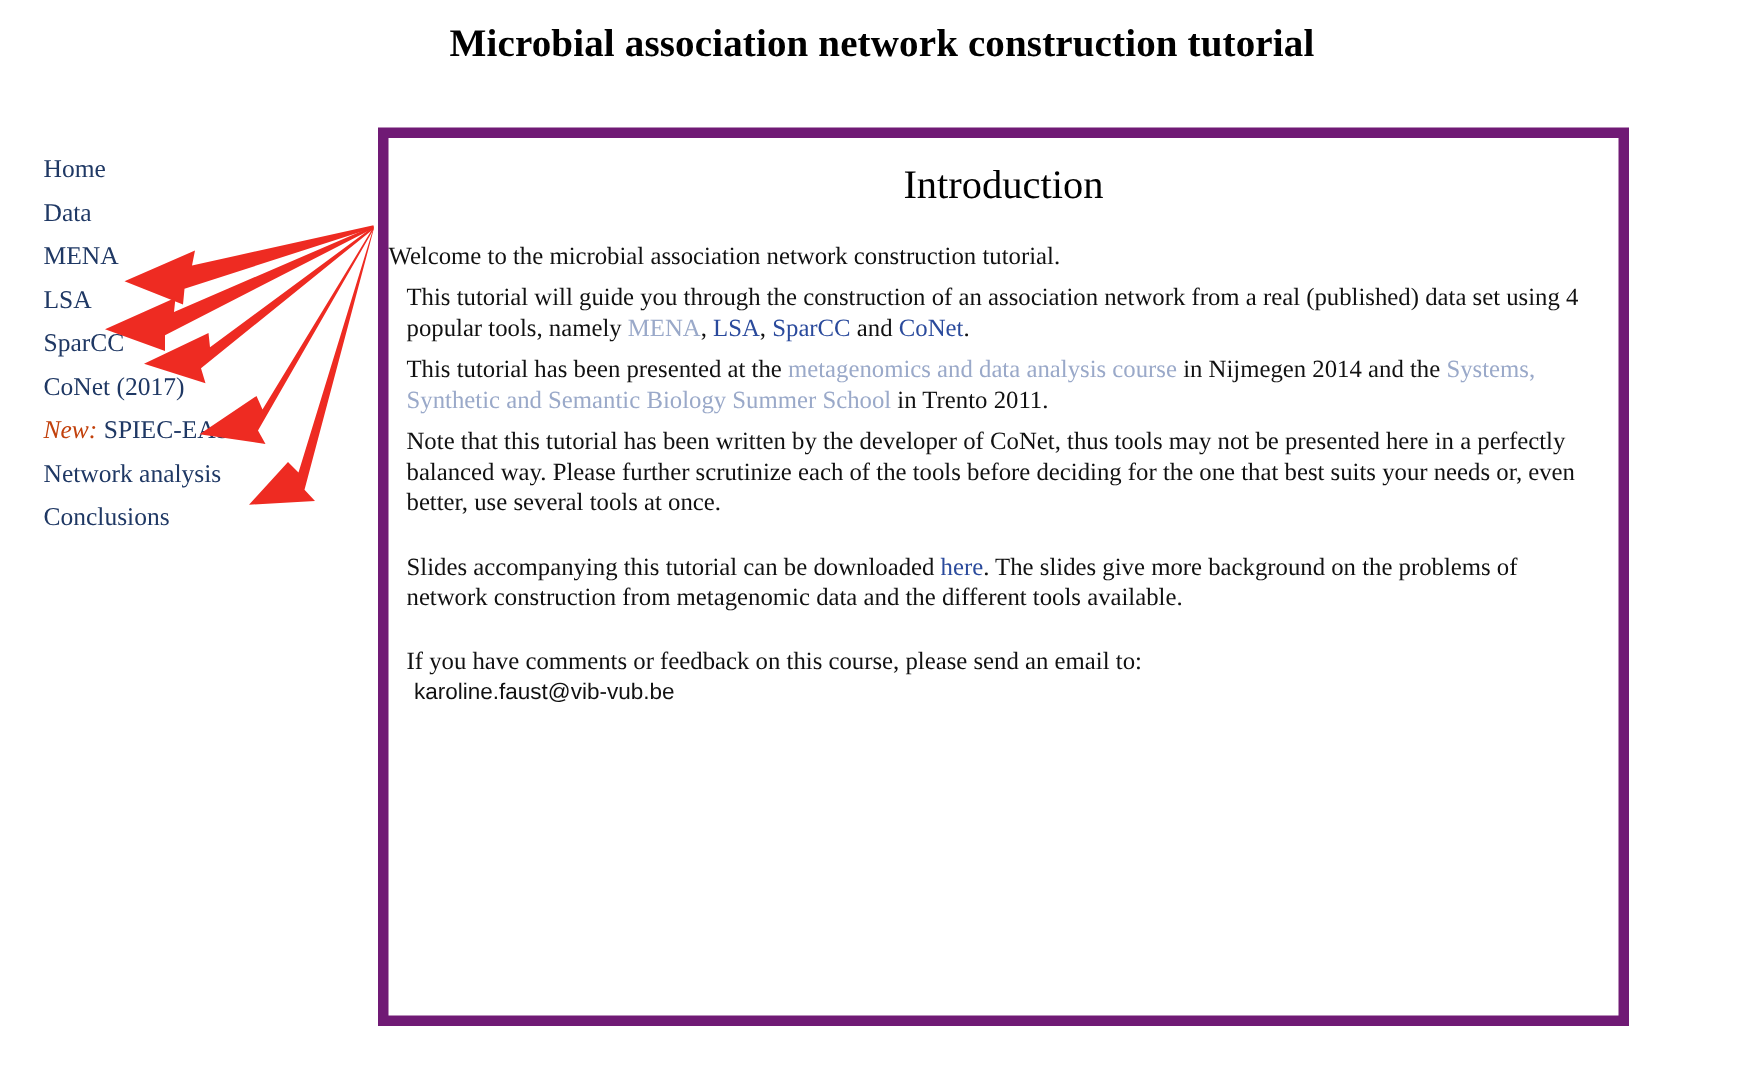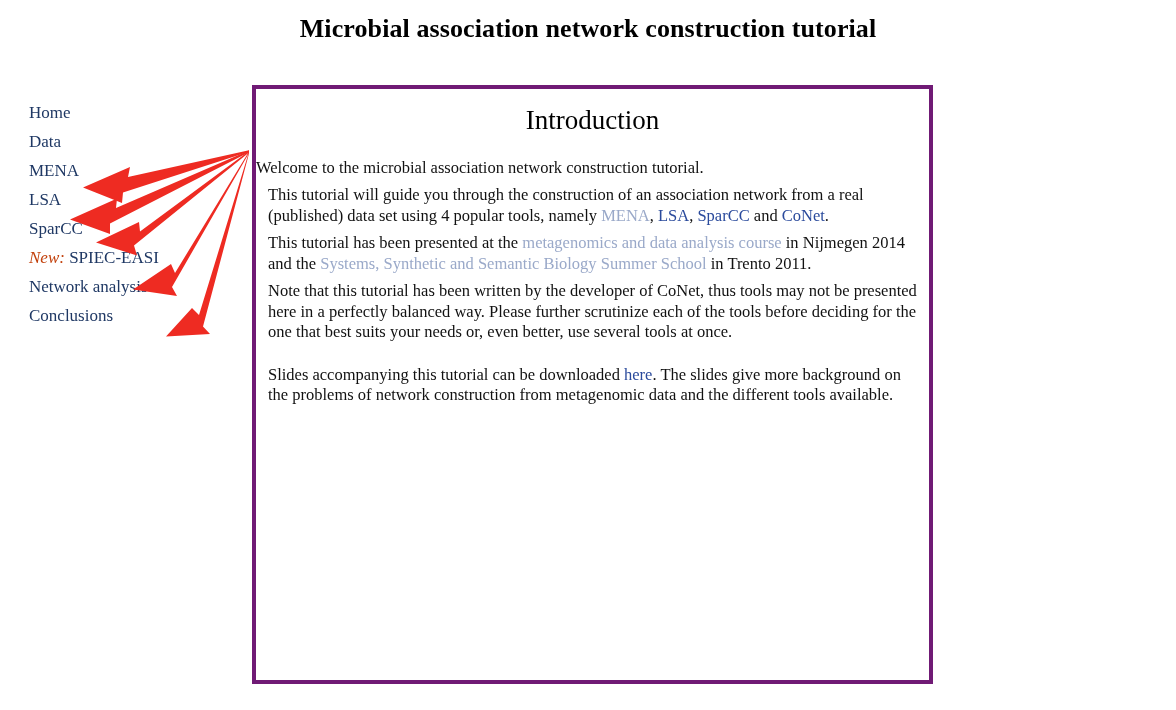--- a/index.html
+++ b/index.html
@@ -60,23 +60,23 @@
     width: 1176px;
     height: 710px;
     pointer-events: none;
   }
 
   
   #content-panel {
     position: absolute;
     left: 252px;
     top: 85px;
-    width: 681px;
+    width: 834px;
     height: 599px;
-    border: 4px solid #701a75;
+    border: 7px solid #701a75;
     background: #ffffff;
     box-sizing: border-box;
   }
   #content-heading {
     margin: 16px 0 0 0;
     text-align: center;
     font-family: "Liberation Serif", serif;
     font-weight: normal;
     font-size: 27px;
     color: #000000;
@@ -108,20 +108,21 @@
 <body>
 
 <div id="page-title">Microbial association network construction tutorial</div>
 
 <nav id="sidebar">
   <a class="nav-item" href="#">Home</a>
   <a class="nav-item" href="#">Data</a>
   <a class="nav-item" href="#">MENA</a>
   <a class="nav-item" href="#">LSA</a>
   <a class="nav-item" href="#">SparCC</a>
+  <a class="nav-item" href="#">CoNet (2017)</a>
   <a class="nav-item" href="#"><span class="nav-new-flag">New:</span><span class="nav-new-label">&nbsp;</span><span class="nav-new-label">SPIEC-EASI</span></a>
   <a class="nav-item" href="#">Network analysis</a>
   <a class="nav-item" href="#">Conclusions</a>
 </nav>
 
 <svg id="arrow-overlay" viewBox="0 0 1176 710">
 
   <g fill="#ee2b22">
 
     <path d="M 249 150.2 L 128 177.0 L 130 167.0 L 83 187.5 L 122 203.0 L 123 192.5 L 249 151.8 Z"></path>
@@ -143,14 +144,18 @@
   <p id="content-welcome">Welcome to the microbial association network construction tutorial.</p>
 
   <p class="body-block"><span>This tutorial will guide you through the construction of an association network from a real (published) data set using 4 popular tools, namely </span><a class="lnk vis" href="#">MENA</a><span>, </span><a class="lnk" href="#">LSA</a><span>, </span><a class="lnk" href="#">SparCC</a><span> and </span><a class="lnk" href="#">CoNet</a><span>.</span></p>
 
   <p class="body-block"><span>This tutorial has been presented at the </span><a class="lnk vis" href="#">metagenomics and data analysis course</a><span> in Nijmegen 2014 and the </span><a class="lnk vis" href="#">Systems, Synthetic and Semantic Biology Summer School</a><span> in Trento 2011.</span></p>
 
   <p class="body-block">Note that this tutorial has been written by the developer of CoNet, thus tools may not be presented here in a perfectly balanced way. Please further scrutinize each of the tools before deciding for the one that best suits your needs or, even better, use several tools at once.</p>
 
   <p class="body-block spaced"><span>Slides accompanying this tutorial can be downloaded </span><a class="lnk" href="#">here</a><span>. The slides give more background on the problems of network construction from metagenomic data and the different tools available.</span></p>
 
+  <p class="body-block spaced">
+    <span>If you have comments or feedback on this course, please send an email to:</span><br>
+    <span class="email-line">karoline.faust@vib-vub.be</span>
+  </p>
 
 </main>
 
 </body></html>

